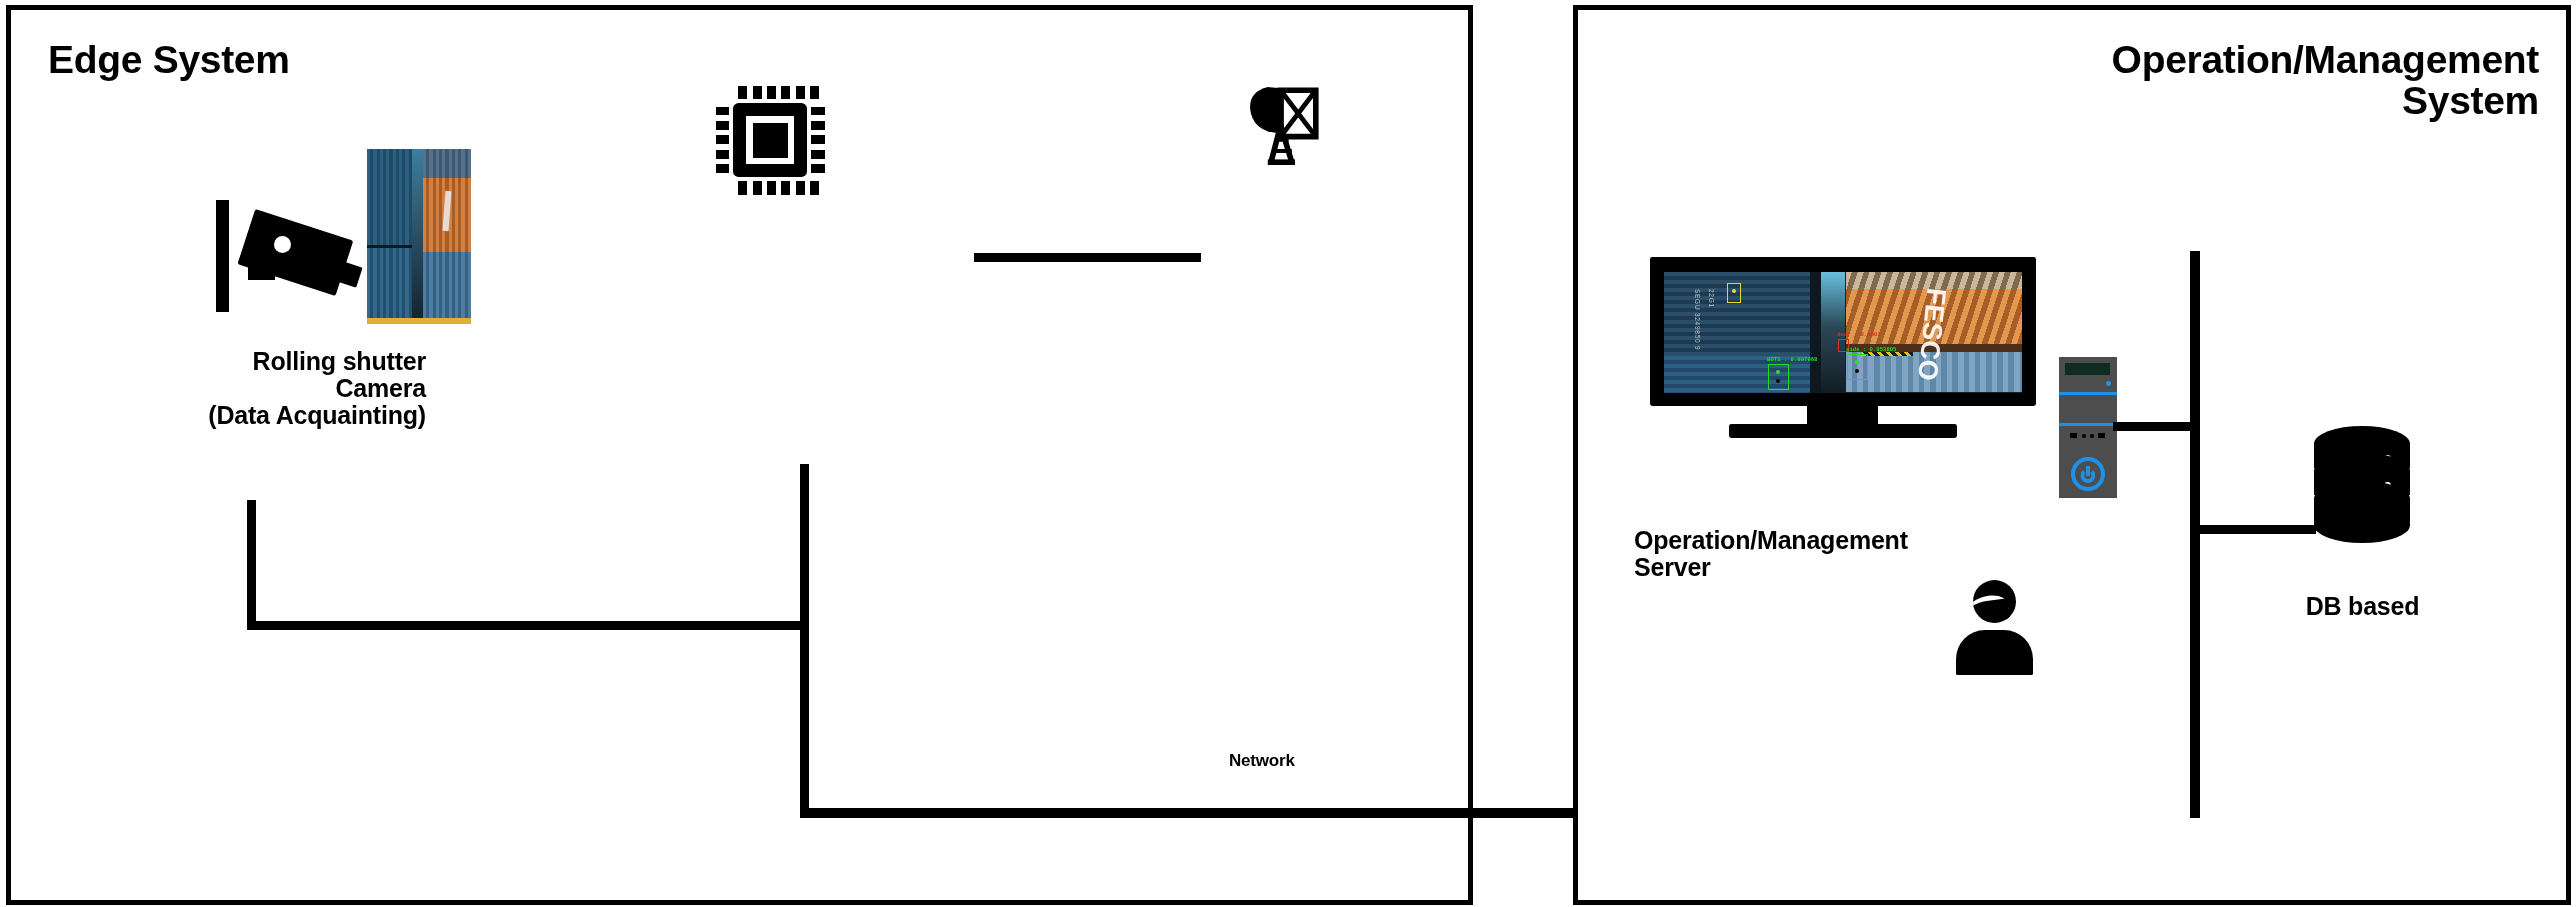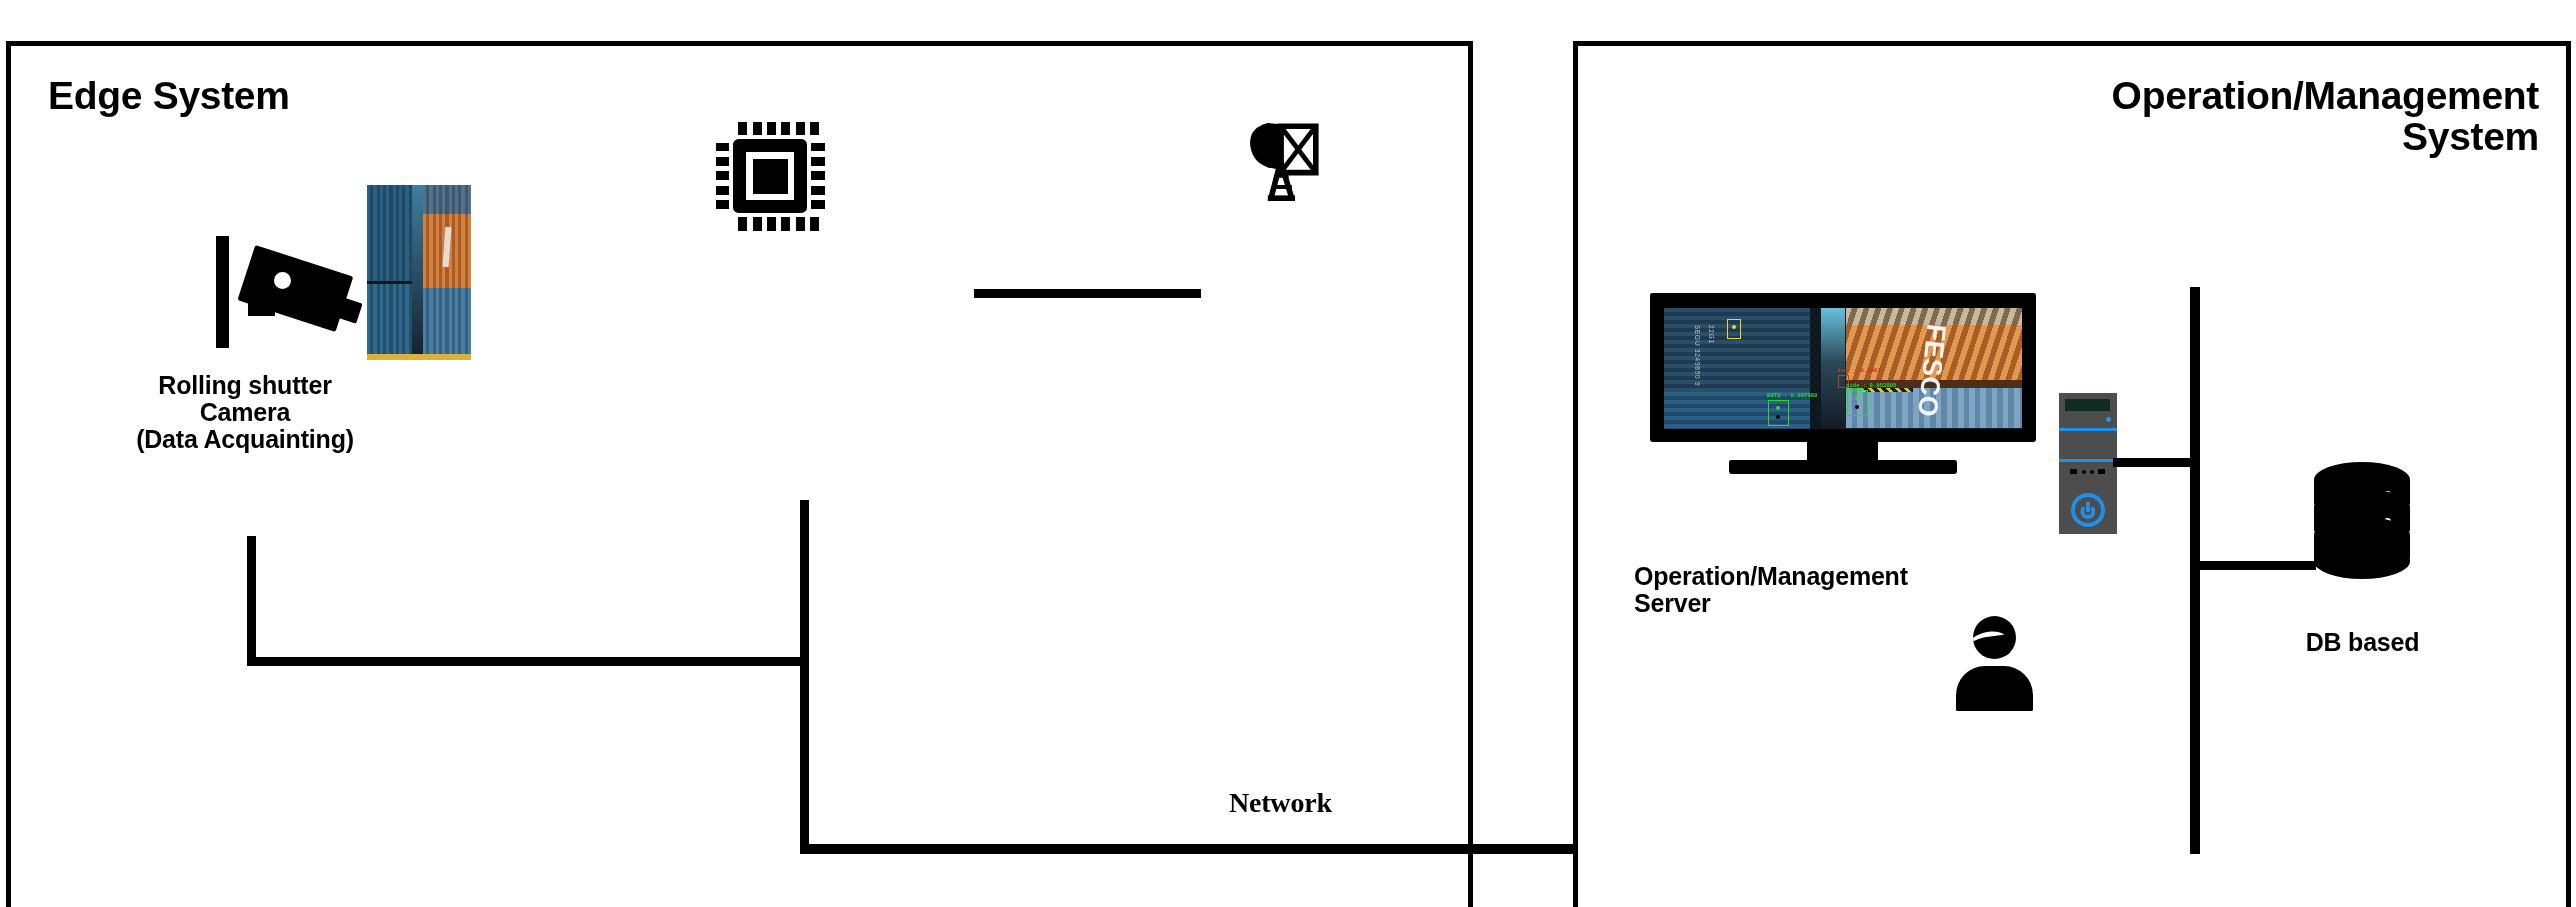--- a/index.html
+++ b/index.html
@@ -1,19 +1,19 @@
 <!DOCTYPE html>
 <html style="font-size:13px"><head>
 <meta charset="utf-8">
 <style>
   html,body{margin:0;padding:0;background:#ffffff;}
   body{width:2576px;height:907px;position:relative;overflow:hidden;
        font-family:"Liberation Sans", sans-serif;color:#000;}
 
-  .stage{position:absolute;inset:0;margin-top:36px;}
+  .stage{position:absolute;inset:0;}
 
   
   .panel{position:absolute;border:5.6px solid #000;background:#fff;box-sizing:border-box;}
   #panel-edge{left:6.4px;top:4.8px;width:1467px;height:900px;}
   #panel-ops{left:1573px;top:4.8px;width:998px;height:900px;}
 
   .panel-title{position:absolute;font-weight:bold;font-size:39px;letter-spacing:-0.3px;
                line-height:1.06;white-space:pre-line;}
   #title-edge{left:48px;top:39px;}
   #title-ops{right:37px;top:39px;text-align:right;}
@@ -170,21 +170,21 @@
       <div class="colL2"></div>
     <div class="seam"></div>
       <div class="gap"></div>
     <div class="colR1"></div>
       <div class="colR2"></div>
       <div class="colR3"></div>
     <div class="mark"></div>
       <div class="ylw"></div>
   </div>
 
-  <div class="node-label" style="left:64px;top:336px;width:362px;">Rolling shutter
+  <div class="node-label" style="left:64px;top:348px;width:362px;text-align:right;">Rolling shutter
 Camera
 (Data Acquainting)</div>
 
   <div id="chip">
     <div class="core"></div>
       <div class="ring"></div>
       <div class="sq"></div>
     <div class="pin v" style="left:24px;top:1.6px"></div>
     <div class="pin v" style="left:39px;top:1.6px"></div>
     <div class="pin v" style="left:53px;top:1.6px"></div>
@@ -223,21 +223,21 @@
     </svg>
   </div>
 
 
   <div class="ln" style="left:247px;top:500px;width:8.8px;height:130px;"></div>
   <div class="ln" style="left:247px;top:621px;width:562px;height:8.8px;"></div>
 
   <div class="ln" style="left:800px;top:464px;width:8.8px;height:354px;"></div>
 
   <div class="ln" style="left:800px;top:808px;width:1414px;height:9.6px;"></div>
-  <div class="node-label left" style="left:1229px;top:752px;width:241px;font-size:28px;font-family:Liberation Serif, serif;">Network</div>
+  <div class="node-label left" style="left:1229px;top:752px;width:241px;font-size:17px;">Network</div>
 
   <div class="panel" id="panel-ops"></div>
   <div class="panel-title" id="title-ops">Operation/Management
 System</div>
 
   <div id="monitor">
     <div class="bezel"></div>
     <div class="screen">
       <div class="scr-left"></div>
         <div class="scr-left2"></div>

